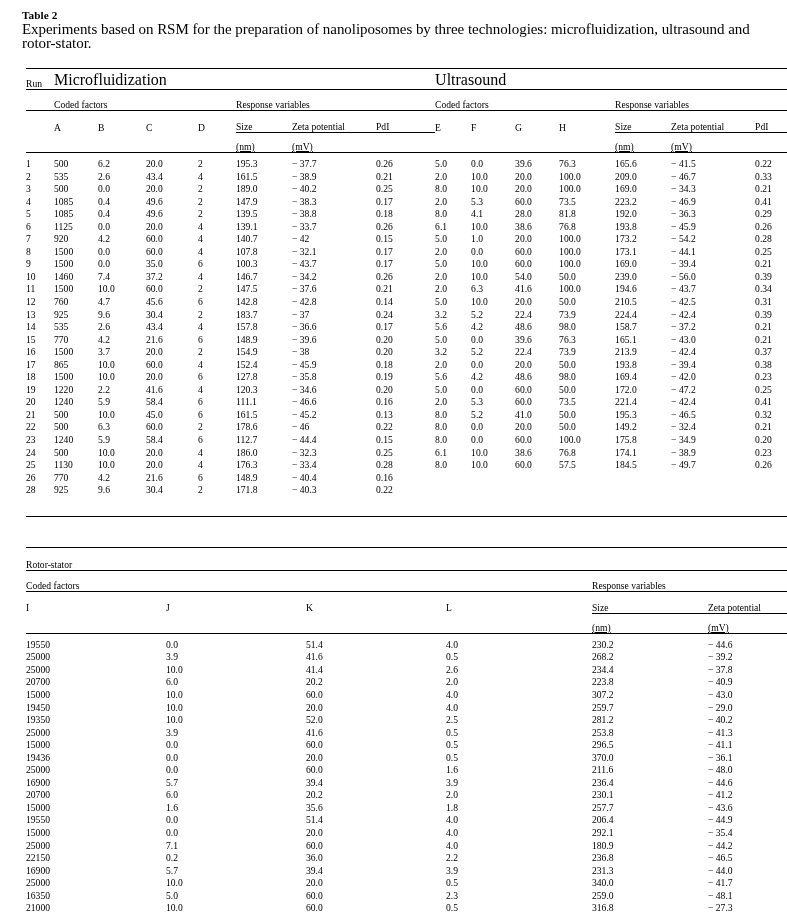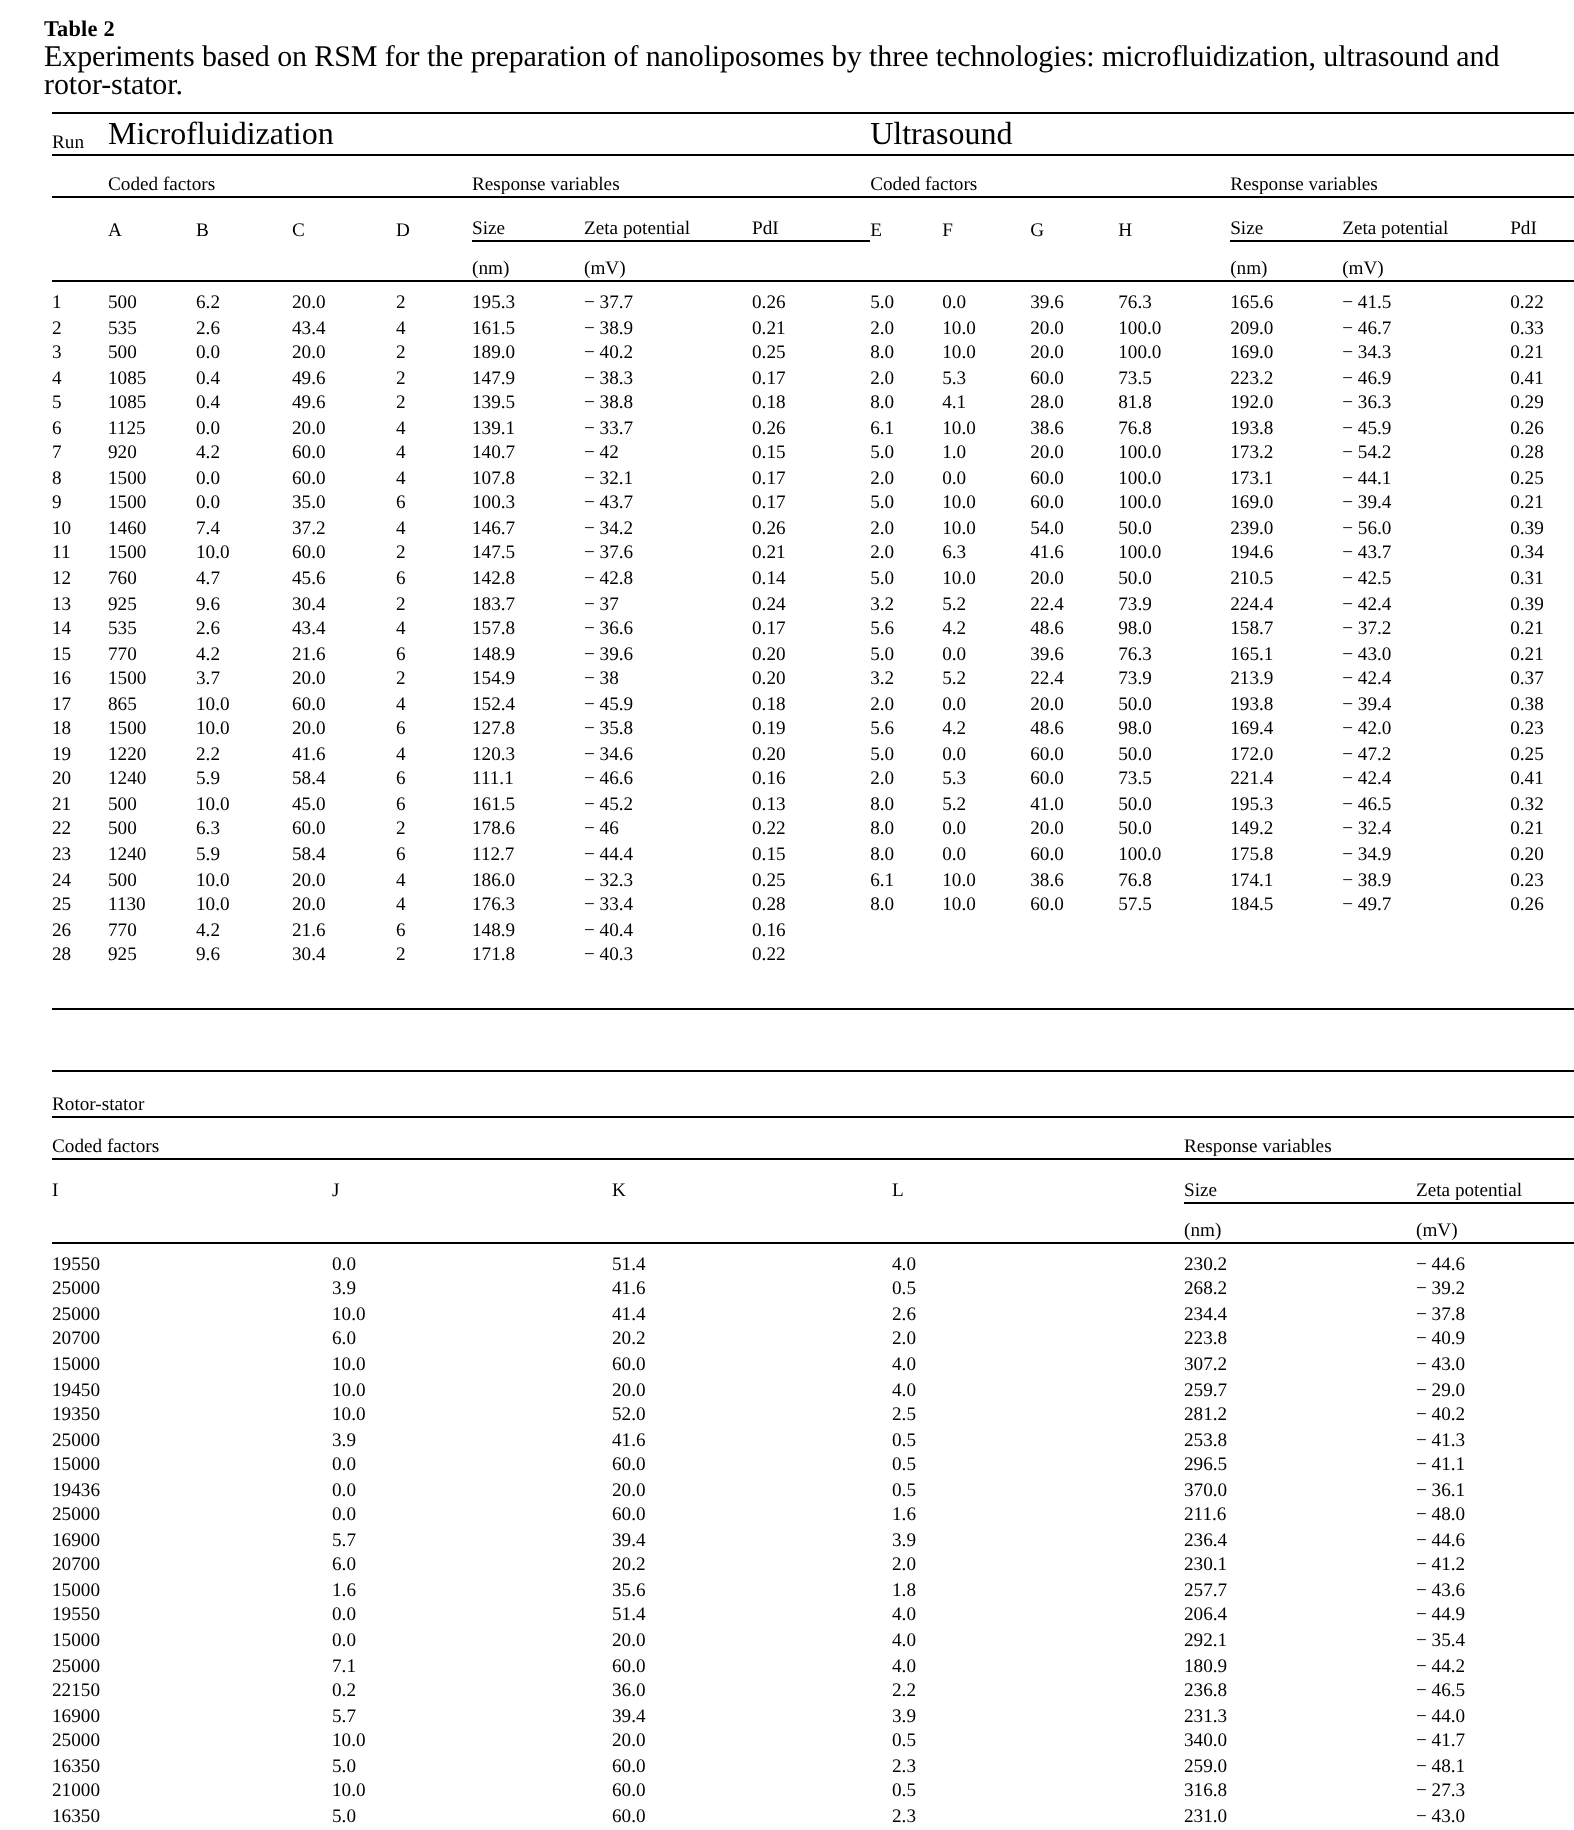--- a/index.html
+++ b/index.html
@@ -15,21 +15,21 @@
     color: #000000;
     -webkit-font-smoothing: antialiased;
   }
   .page {
     width: 787px;
     box-sizing: border-box;
     padding: 8px 10px 0 10px;
   }
 
   
-  .caption-block { margin: 0 0 6px 12px; }
+  .caption-block { margin: 0 0 18px 12px; }
   .caption-label {
     font-weight: bold;
     font-size: 11.2px;
     line-height: 14px;
     letter-spacing: .1px;
   }
   .caption-text {
     font-size: 15px;
     line-height: 14px;
     letter-spacing: -.05px;
@@ -52,21 +52,21 @@
     white-space: nowrap;
   }
   .rule-top    { border-top: 1.1px solid #000; }
   .rule-bottom { border-bottom: 0.8px solid #000; }
   .rule-thick-bottom { border-bottom: 1.1px solid #000; }
 
   
   .hrow td { height: 21px; padding-top: 2px; }
   .hrow-tech td { height: 20px; padding-top: 3px; }
   .hrow-sub  td { height: 20px; padding-top: 3px; }
-  .hrow-unit td { height: 19px; padding-top: 3px; }
+  .hrow-unit td { height: 19px; padding-top: 3px; text-decoration: underline; }
 
   .grp-label { font-size: 16px; }
 
   
   tr.drow td {
     height: 12.55px;
     line-height: 12.55px;
     font-size: 9.6px;
   }
   tr.drow.first td { padding-top: 5px; }

